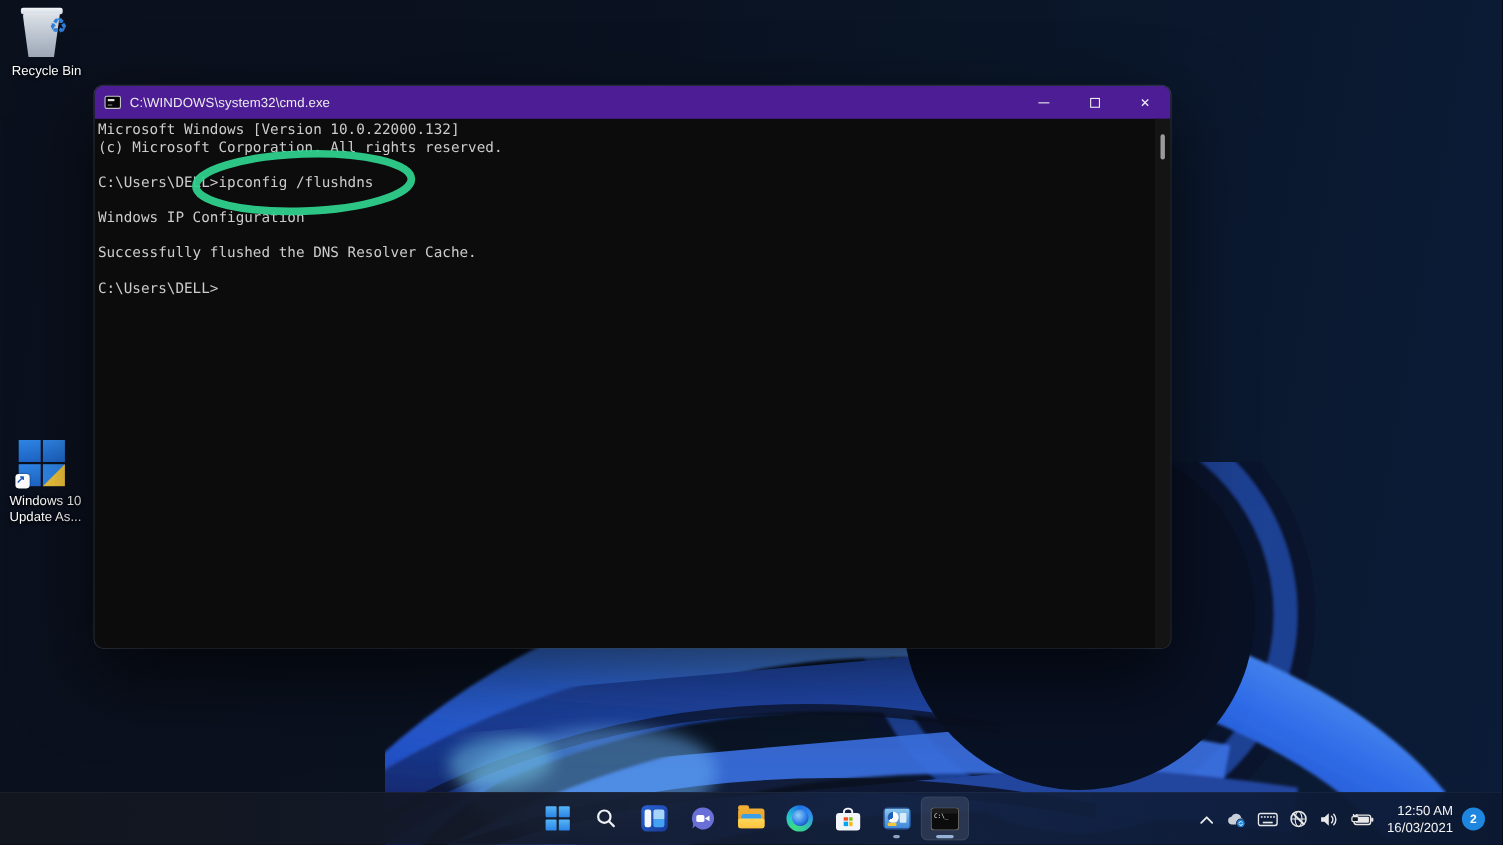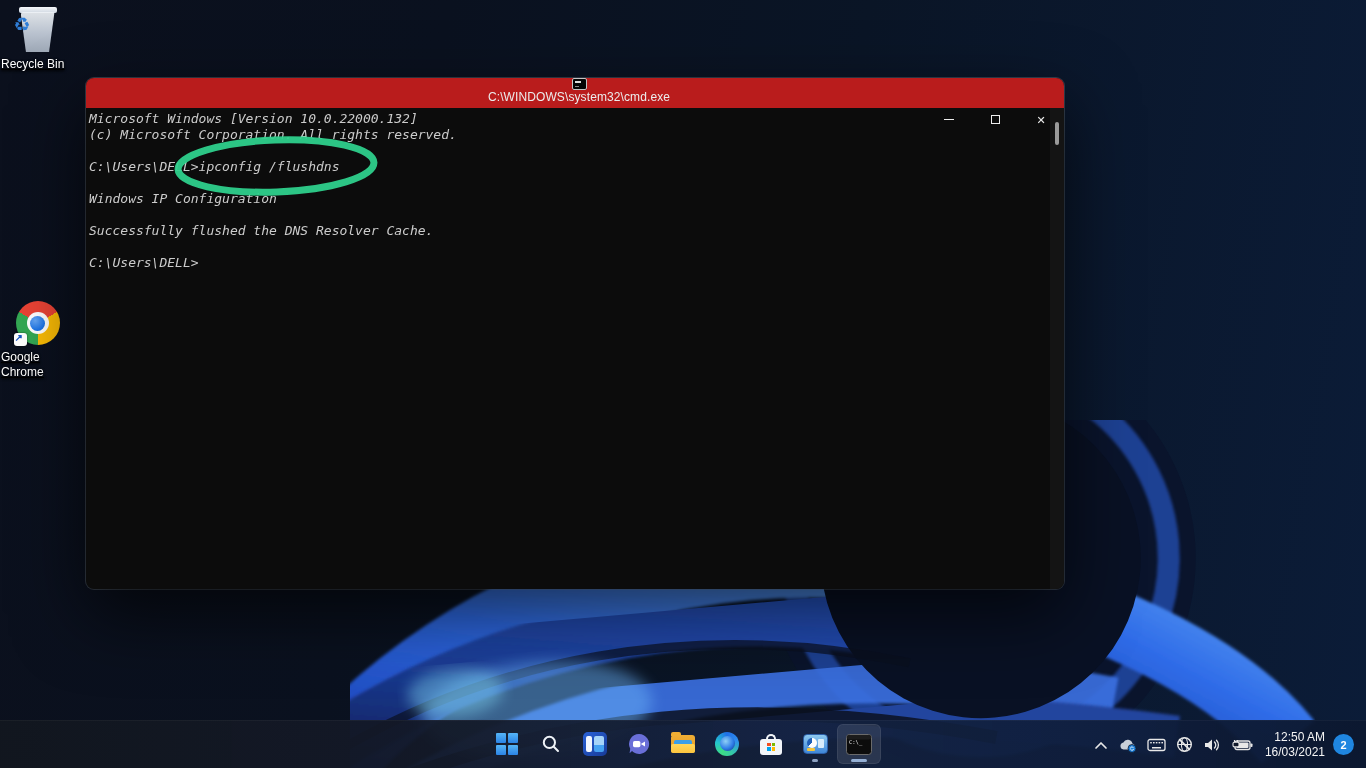--- a/index.html
+++ b/index.html
@@ -7,21 +7,21 @@
   .stage {
     position:relative; width:1366px; height:768px; overflow:hidden;
     font-family:"Liberation Sans", sans-serif;
     background:linear-gradient(100deg,#0b101d 0%,#0a111f 30%,#0a1526 58%,#0b1c38 100%);
   }
 
   
   .bloom { position:absolute; left:350px; top:420px; width:1016px; height:348px; pointer-events:none; }
 
   
-  .dicon { position:absolute; left:1px; width:73px; text-align:left; cursor:default;text-decoration:underline; }
+  .dicon { position:absolute; left:1px; width:73px; text-align:right; cursor:default; }
   .di-art { position:relative; width:48px; height:48px; margin:0 auto; }
   .di-label { margin-top:3px; font-size:12px; line-height:15px; color:#fff;
               text-shadow:0 1px 3px rgba(0,0,0,.95), 0 0 2px rgba(0,0,0,.8); }
   .sc-badge { position:absolute; left:0; bottom:1px; width:13px; height:13px; background:#fff;
               border-radius:3px; box-shadow:0 0 2px rgba(0,0,0,.6); }
   .sc-badge::before { content:"\2197"; position:absolute; left:1px; top:-1px; font-size:10px; color:#1a57c4; font-weight:bold; }
 
   
   .rb-lid  { position:absolute; left:5px; right:5px; top:1px; height:6px; background:linear-gradient(#f5f8fb,#cfd7e0); border-radius:2px; }
   .rb-body { position:absolute; left:7px; right:7px; top:6px; bottom:2px; opacity:.93; border-radius:2px;
@@ -56,35 +56,35 @@
   
   .w10-grid { position:absolute; left:3px; top:3px; width:42px; height:42px; display:grid;
     grid-template-columns:20px 20px; grid-template-rows:20px 20px; gap:2px; }
   .w10-grid span { background:linear-gradient(180deg,#2f86e8,#1e66c8); }
   .w10-grid span:last-child { background:linear-gradient(135deg,#2f86e8 48%,#f2c53d 52%); }
 
   
   .win { position:absolute; left:86px; top:78px; width:978px; height:511px; border-radius:8px;
          background:#0c0c0c; overflow:hidden;
          box-shadow:0 26px 70px rgba(0,0,0,.66), 0 0 0 1px rgba(130,140,150,.35); }
-  .titlebar { height:30px; background:#b91c1c; display:flex; align-items:center;flex-direction:column; }
+  .titlebar { height:30px; background:#4c1d95; display:flex; align-items:center; }
   .tb-appicon { width:15px; height:12px; border:1px solid #c4c4c4; border-radius:2px; margin-left:9px;
                 position:relative; background:#050505; flex:0 0 auto; }
   .tb-appicon::before { content:""; position:absolute; left:2px; top:2px; width:6px; height:2px; background:#ddd; }
   .tb-appicon::after  { content:""; position:absolute; left:2px; bottom:2px; width:4px; height:1px; background:#888; }
   .tb-title { margin-left:8px; font-size:12px; color:#ececec; letter-spacing:.1px; }
   .tb-btns { margin-left:auto; display:flex; height:30px; }
   .tb-btn { width:46px; height:30px; display:flex; align-items:center; justify-content:center; }
   .glyph-min { width:10px; height:1px; background:#ededed; }
   .glyph-max { width:9px; height:9px; border:1px solid #ededed; }
   .glyph-close::before { content:"\2715"; color:#ededed; font-size:11px; line-height:11px; }
 
   .term { position:absolute; left:0; right:14px; top:30px; bottom:0; padding:3px 0 0 3px;
           font-family:"DejaVu Sans Mono", monospace; font-size:13px; line-height:16px;
-          color:#cccccc; white-space:pre; overflow:hidden;font-style:italic; }
+          color:#cccccc; white-space:pre; overflow:hidden; }
   .term-line { height:16px; }
 
   .scrollbar { position:absolute; right:0; top:30px; bottom:0; width:14px; background:#141414; }
   .scroll-thumb { position:absolute; left:5px; top:14px; width:4px; height:23px; background:#9a9a9a; border-radius:2px; }
 
   .annotation-svg { position:absolute; inset:0; pointer-events:none; }
 
   
   .taskbar { position:absolute; left:0; right:0; bottom:0; height:48px;
     background:linear-gradient(90deg,rgba(18,22,31,.96) 0%,rgba(19,25,40,.94) 34%,rgba(19,33,62,.92) 60%,rgba(15,30,60,.94) 78%,rgba(12,24,48,.96) 100%);
@@ -128,21 +128,21 @@
   .ic-sys { position:relative; width:25px; height:20px; border-radius:4px; border:1px solid #2c5fa8;
             background:linear-gradient(180deg,#8cc8f0,#3f87d8); }
   .ic-sys::before { content:""; position:absolute; left:3px; top:3px; width:10px; height:10px; border-radius:50%;
             background:conic-gradient(#fdfdfd 0 65%,#1f5fb8 65% 100%); }
   .ic-sys::after  { content:""; position:absolute; left:3px; bottom:2px; width:8px; height:3px; background:#f2c53d; border-radius:1px; }
   .ic-sys .chip { position:absolute; right:3px; top:4px; width:6px; height:9px; background:#d9ecfa; border-radius:1px; }
 
   .ic-cmd { display:block; }
 
   
-  .tray { position:absolute; right:0; top:0; bottom:0; display:flex; align-items:center; padding-right:12px; }
+  .tray { position:absolute; right:16px; top:0; bottom:0; display:flex; align-items:center; padding-right:0; }
   .tray-btn { height:40px; padding:0 5px; display:flex; align-items:center; border-radius:4px; }
   .clock { text-align:right; color:#f4f4f4; font-size:12px; line-height:15px; margin-left:7px; }
   .notif { width:21px; height:21px; border-radius:50%; background:#1f86e0; color:#fff; font-size:11px;
            font-weight:bold; display:flex; align-items:center; justify-content:center; margin-left:8px; }
 </style>
 </head>
 <body>
 
 <div class="stage">
 
@@ -184,28 +184,33 @@
     <div class="di-art">
       <div class="rb-lid"></div>
         <div class="rb-body"></div>
         <div class="rb-sym"></div>
     </div>
     <div class="di-label">Recycle Bin</div>
   </div>
 
 
 
-  <div class="dicon" style="top:299px">
+
+  <div class="dicon" style="top:397px">
     <div class="di-art">
-      <div class="cr-ball"></div>
+      <div class="w10-grid">
+          <span></span>
+          <span></span>
+          <span></span>
+          <span></span>
+        </div>
       <div class="sc-badge"></div>
     </div>
-    <div class="di-label">Google Chrome</div>
+    <div class="di-label">Windows 10 Update As...</div>
   </div>
-
 
   <div class="win">
     <div class="titlebar">
       <span class="tb-appicon"></span>
       <span class="tb-title">C:\WINDOWS\system32\cmd.exe</span>
       <div class="tb-btns">
         <div class="tb-btn">
             <span class="glyph-min"></span>
           </div>
         <div class="tb-btn">

